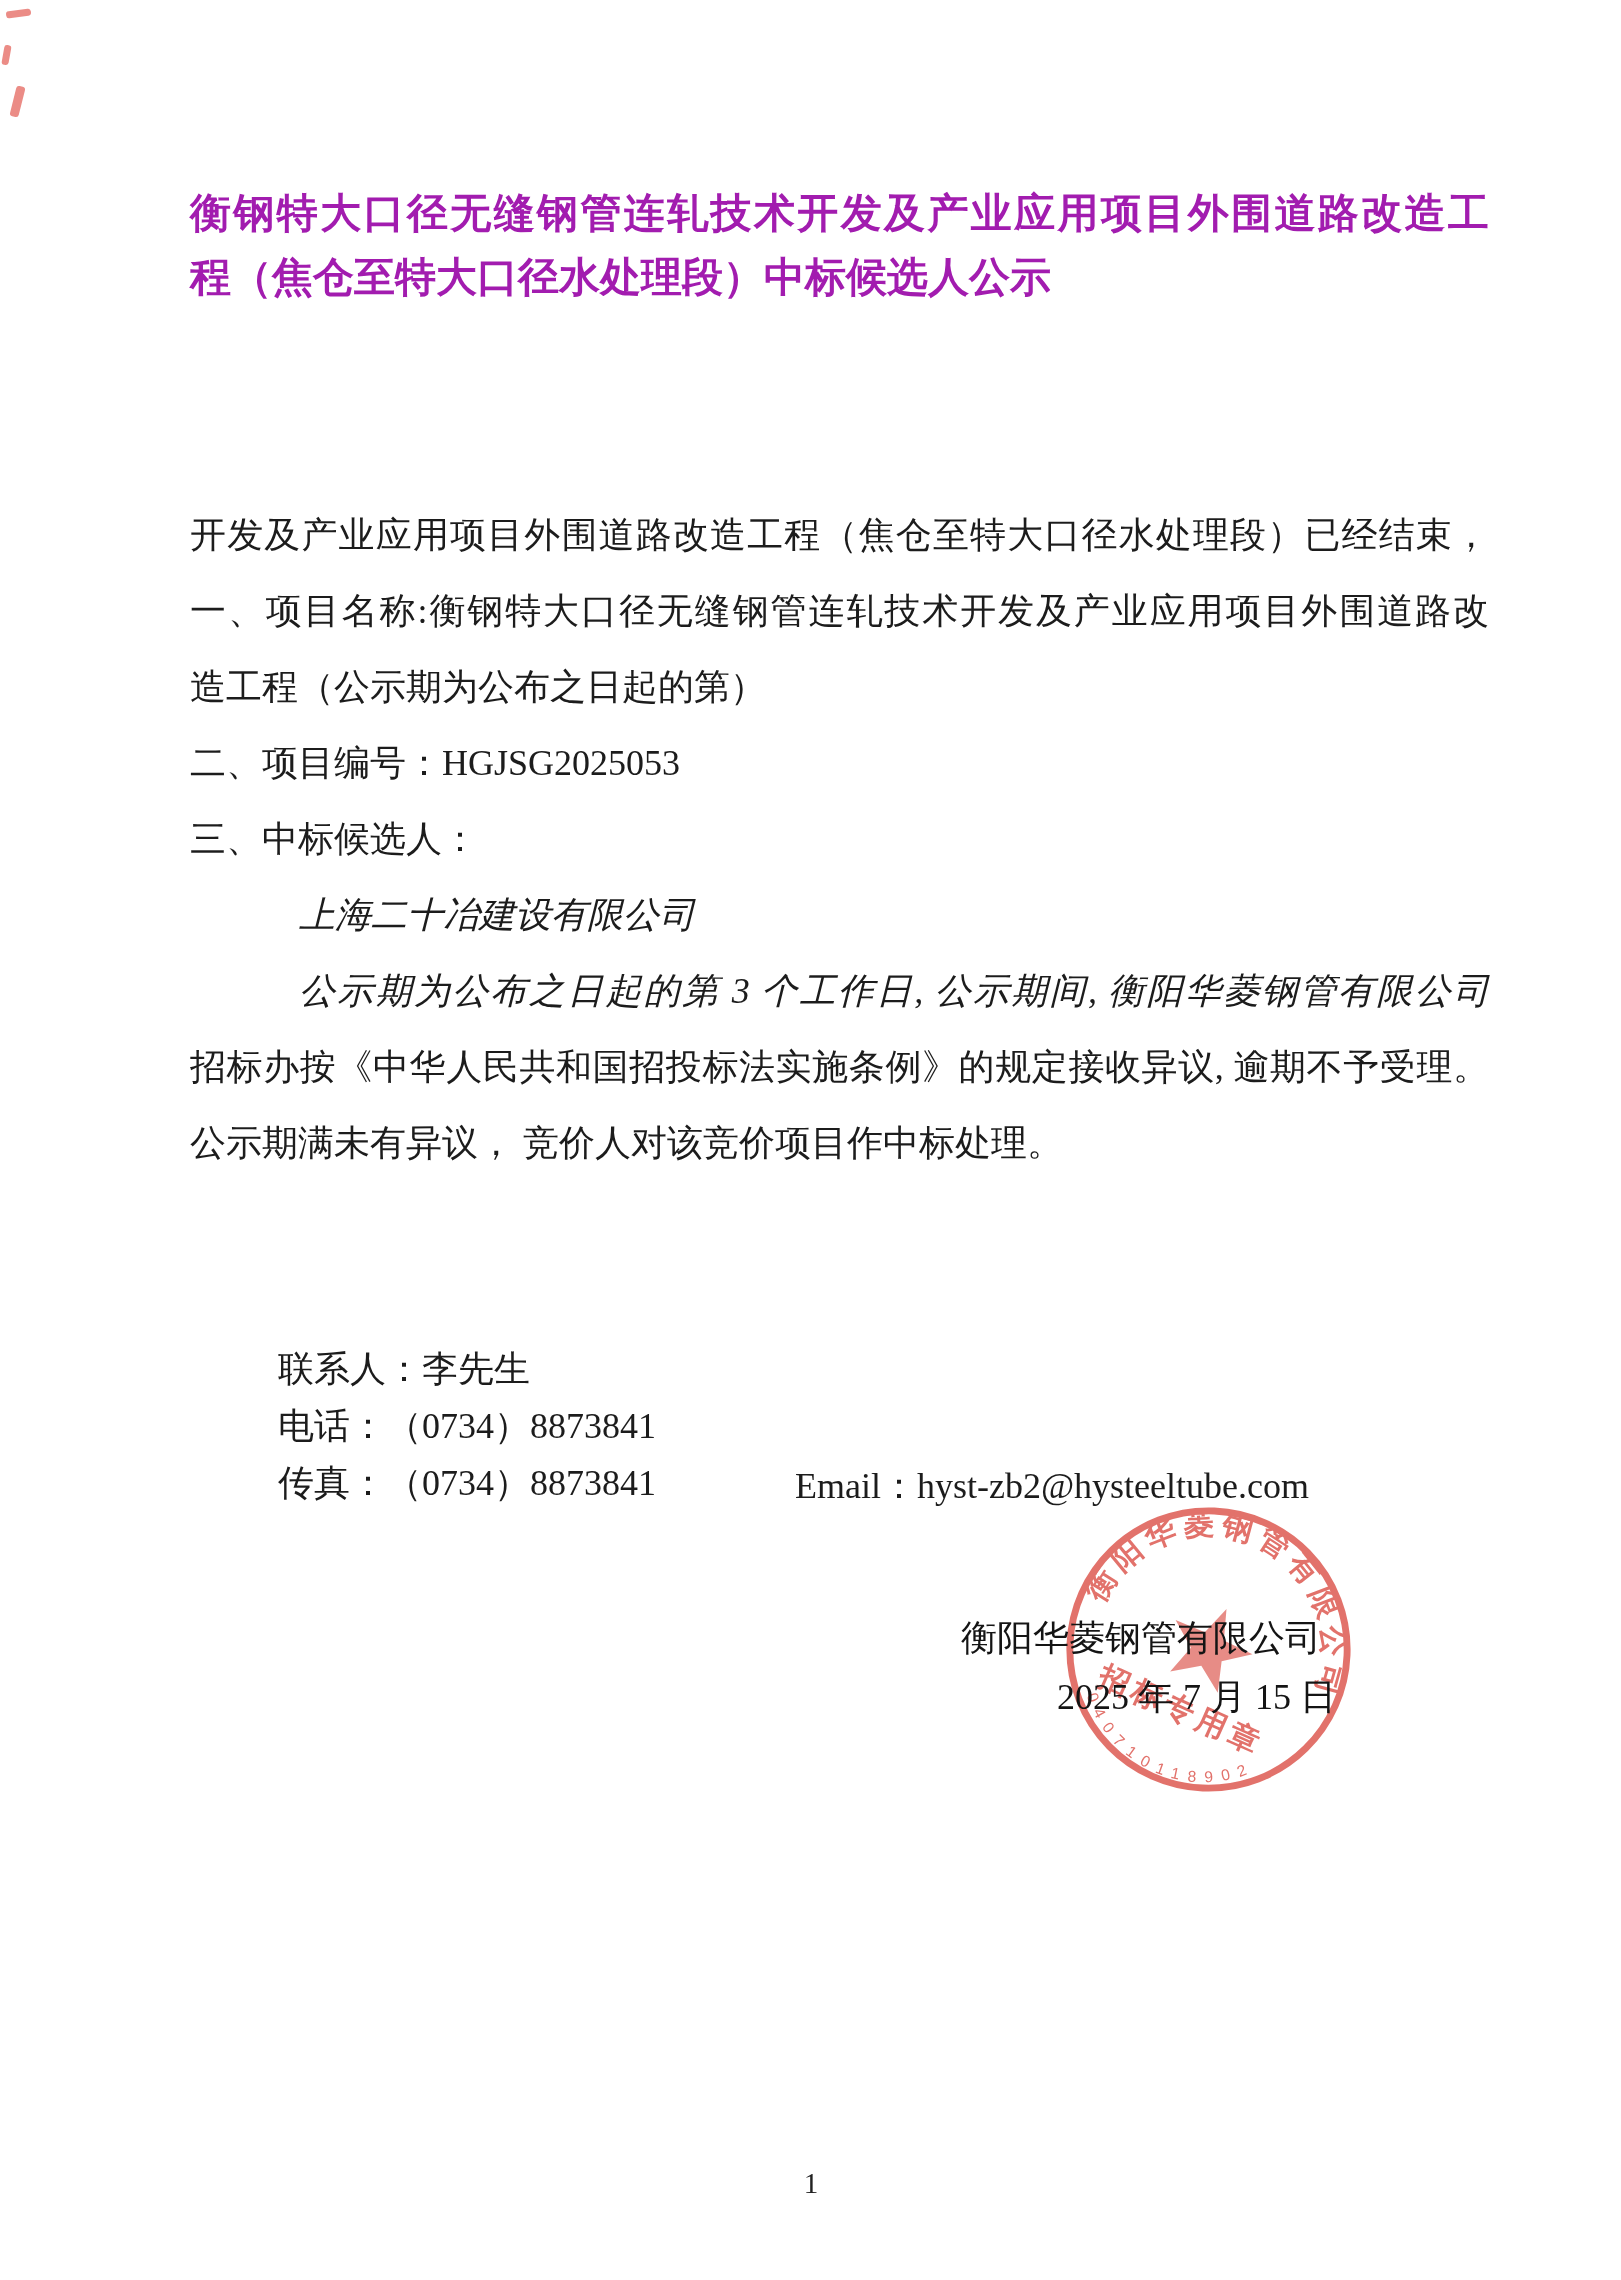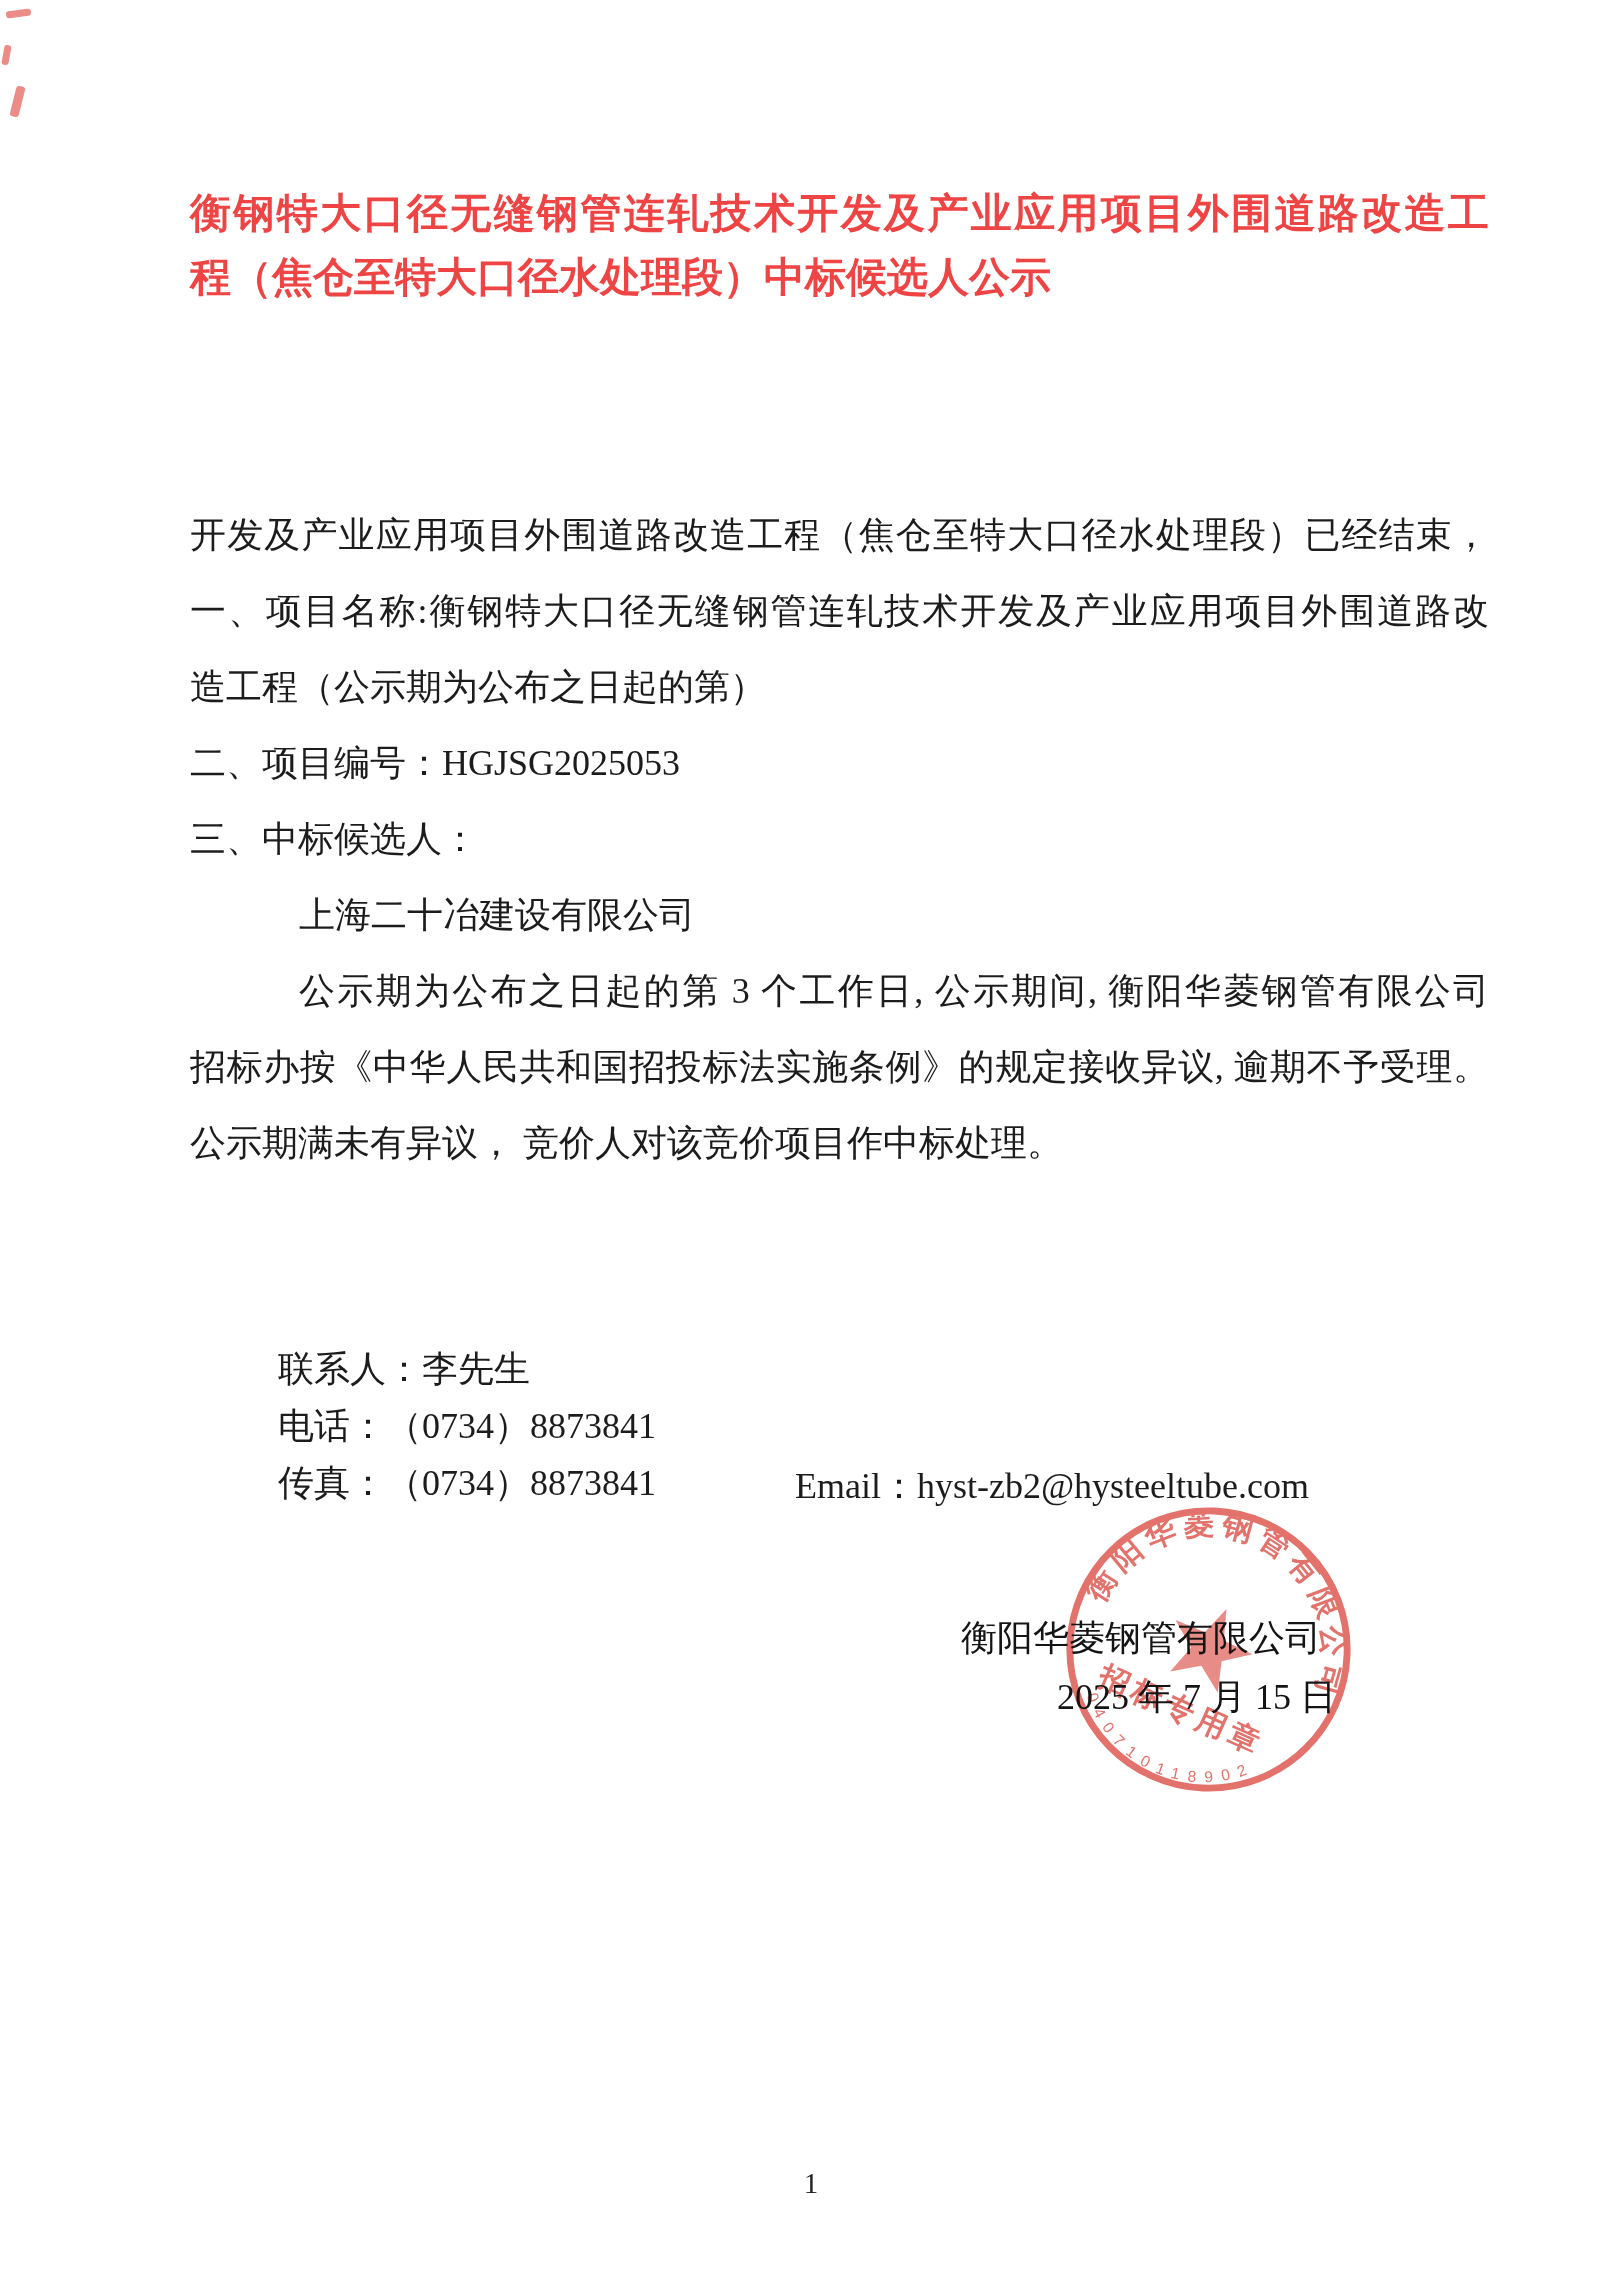--- a/index.html
+++ b/index.html
@@ -6,31 +6,31 @@
   .page {
     position:relative;
     width:1622px; height:2280px;
     background:#ffffff;
     overflow:hidden;
     font-family:"Liberation Serif", serif;
     color:#1c1c1c;
   }
 
   
-  .doc-title { position:absolute; left:190px; top:181px; width:1299px; color:#ef4444; font-weight:bold; }
+  .doc-title { position:absolute; left:190px; top:181px; width:1299px; color:#a21caf; font-weight:bold; }
   .t-line { height:64px; line-height:64px; font-size:41px; }
   .t-justify { text-align:justify; text-align-last:justify; }
   .t-center { }
 
   
   .body-text { position:absolute; left:190px; top:497px; width:1299px; font-size:36px; }
   .b-line { min-height:76px; line-height:76px; white-space:normal; }
   .fill { text-align:justify; text-align-last:justify; }
   .ind2 { text-indent:70px; }
-  .ind3 { text-indent:109px; }
+  .ind3 { text-indent:109px;font-style:italic; }
 
   
   .contact { position:absolute; left:249px; top:1341px; font-size:36px; }
   .c-line { height:57px; line-height:57px;margin-left:29px; }
   .fax-row { position:relative;text-align:right; }
   .email-label { position:absolute; left:517px; top:2.9px; white-space:nowrap; }
 
   
   .signature { position:absolute; left:961px; top:1609px; width:375px; font-size:36px; z-index:3; color:#141414; }
   .s-line { height:59px; line-height:59px; }

